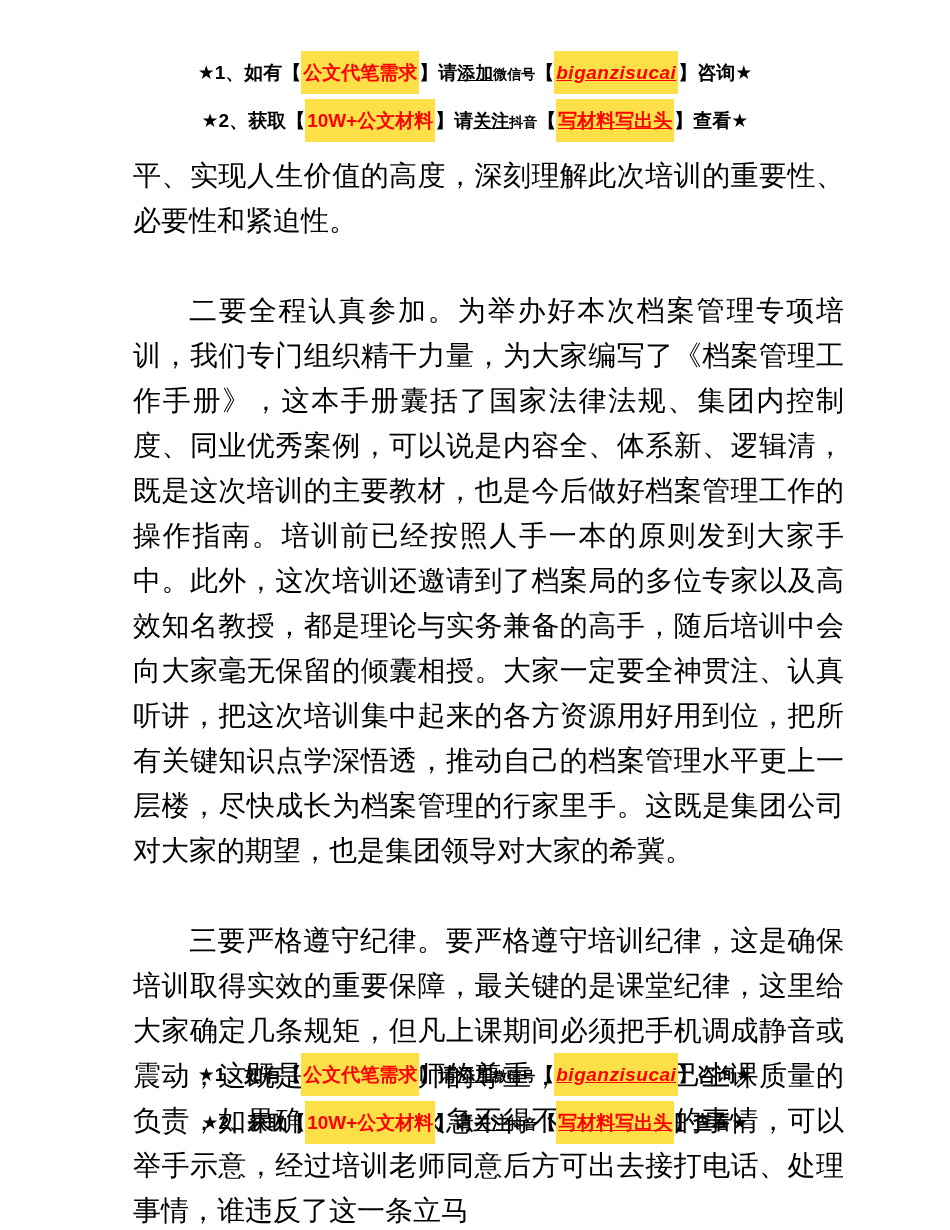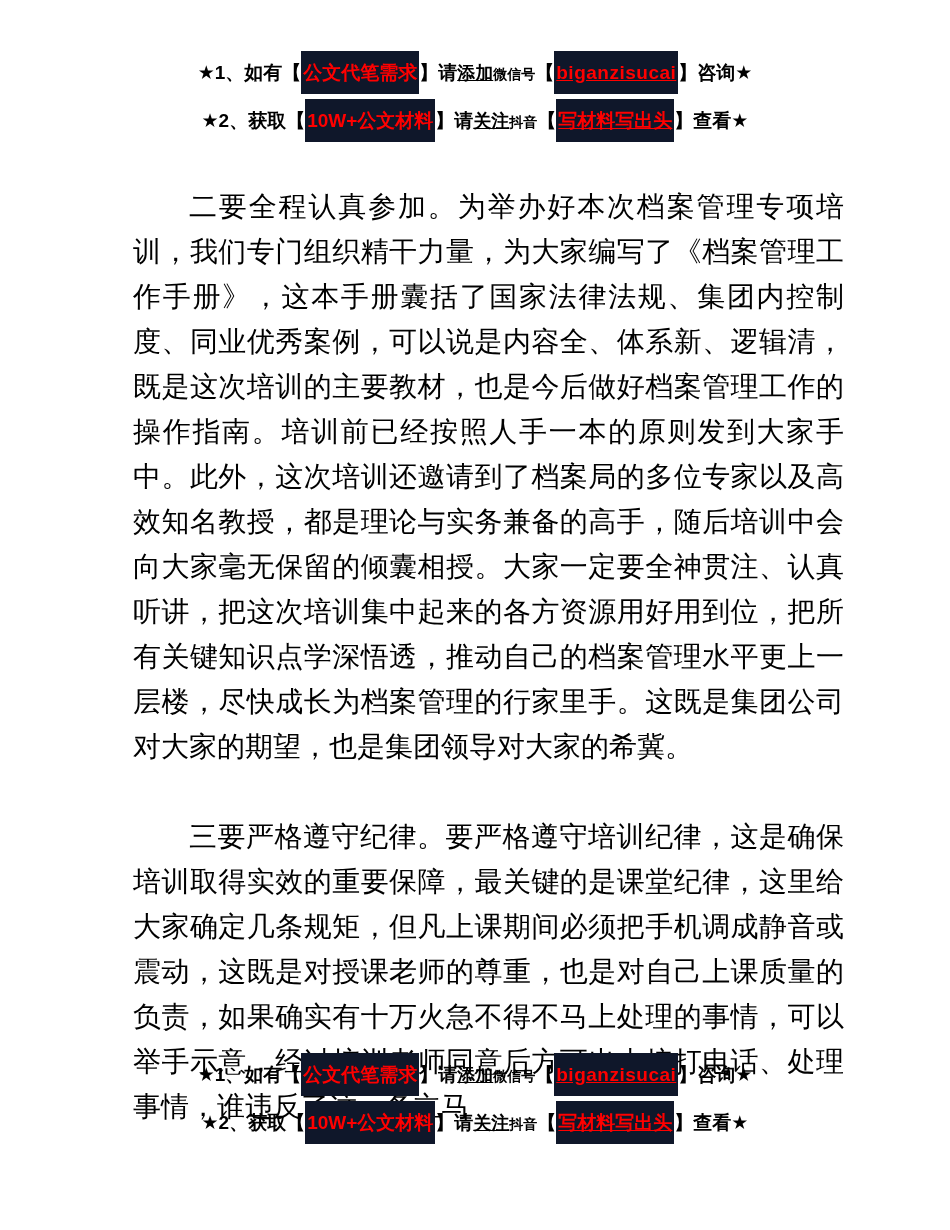--- a/index.html
+++ b/index.html
@@ -22,27 +22,27 @@
   }
   .promo-line {
     line-height: 34px;
     margin-bottom: 13px;
     white-space: nowrap;
   }
   .promo-header { padding-top: 56px; }
   .promo-footer { position: absolute; left: 0; right: 0; top: 1058px; }
   .seg-red-hl {
     color: #ff0000;
-    background: #0f172a;
+    background: #fde047;
     padding: 11px 2px;
   }
   .seg-u { text-decoration: underline; }
   .seg-big { font-size: 18px; }
   .seg-small { font-size: 14px; }
-  .seg-latin { font-weight: 700; letter-spacing: 0.5px; }
+  .seg-latin { font-weight: 700; letter-spacing: 0.5px; font-style: italic; }
   
   .doc-body {
     margin: 14px 106px 0 133px;
     font-size: 28px;
     line-height: 45px;
     text-align: justify;
     color: #000000;
     font-weight: 400;
   }
   .doc-body p { margin: 0 0 16px 0; }
@@ -56,20 +56,21 @@
   <div class="promo promo-header">
     <div class="promo-line">
       <span>★1、如有【</span><span class="seg-red-hl">公文代笔需求</span><span>】请</span><span class="seg-u seg-big">添加</span><span class="seg-small">微信号</span><span>【</span><span class="seg-red-hl seg-u seg-latin">biganzisucai</span><span>】咨询★</span>
     </div>
     <div class="promo-line">
       <span>★2、获取【</span><span class="seg-red-hl">10W+公文材料</span><span>】请</span><span class="seg-u seg-big">关注</span><span class="seg-small">抖音</span><span>【</span><span class="seg-red-hl seg-u">写材料写出头</span><span>】查看★</span>
     </div>
   </div>
 
   <div class="doc-body">
+    <p>平、实现人生价值的高度，深刻理解此次培训的重要性、必要性和紧迫性。</p>
     <p class="indent">二要全程认真参加。为举办好本次档案管理专项培训，我们专门组织精干力量，为大家编写了《档案管理工作手册》，这本手册囊括了国家法律法规、集团内控制度、同业优秀案例，可以说是内容全、体系新、逻辑清，既是这次培训的主要教材，也是今后做好档案管理工作的操作指南。培训前已经按照人手一本的原则发到大家手中。此外，这次培训还邀请到了档案局的多位专家以及高效知名教授，都是理论与实务兼备的高手，随后培训中会向大家毫无保留的倾囊相授。大家一定要全神贯注、认真听讲，把这次培训集中起来的各方资源用好用到位，把所有关键知识点学深悟透，推动自己的档案管理水平更上一层楼，尽快成长为档案管理的行家里手。这既是集团公司对大家的期望，也是集团领导对大家的希冀。</p>
     <p class="indent">三要严格遵守纪律。要严格遵守培训纪律，这是确保培训取得实效的重要保障，最关键的是课堂纪律，这里给大家确定几条规矩，但凡上课期间必须把手机调成静音或震动，这既是对授课老师的尊重，也是对自己上课质量的负责，如果确实有十万火急不得不马上处理的事情，可以举手示意，经过培训老师同意后方可出去接打电话、处理事情，谁违反了这一条立马</p>
   </div>
 
   <div class="promo promo-footer">
     <div class="promo-line">
       <span>★1、如有【</span><span class="seg-red-hl">公文代笔需求</span><span>】请</span><span class="seg-u seg-big">添加</span><span class="seg-small">微信号</span><span>【</span><span class="seg-red-hl seg-u seg-latin">biganzisucai</span><span>】咨询★</span>
     </div>
     <div class="promo-line">
       <span>★2、获取【</span><span class="seg-red-hl">10W+公文材料</span><span>】请</span><span class="seg-u seg-big">关注</span><span class="seg-small">抖音</span><span>【</span><span class="seg-red-hl seg-u">写材料写出头</span><span>】查看★</span>

